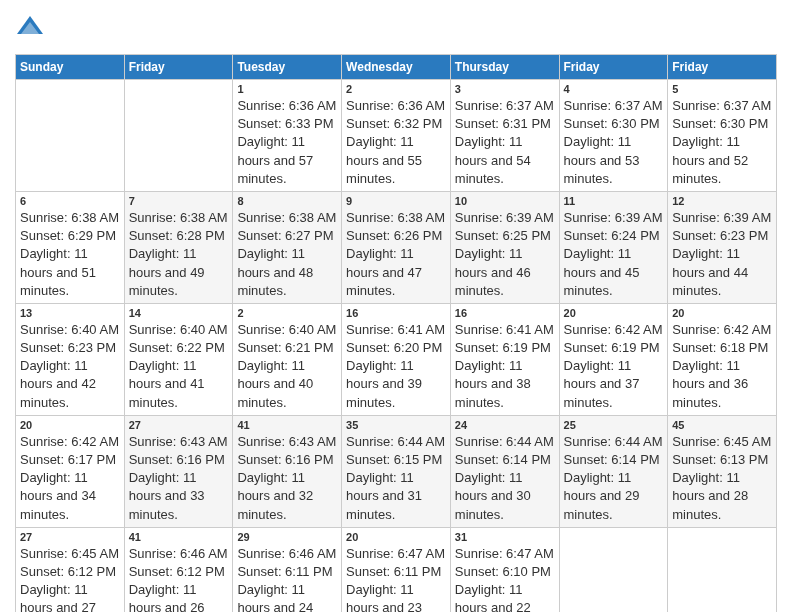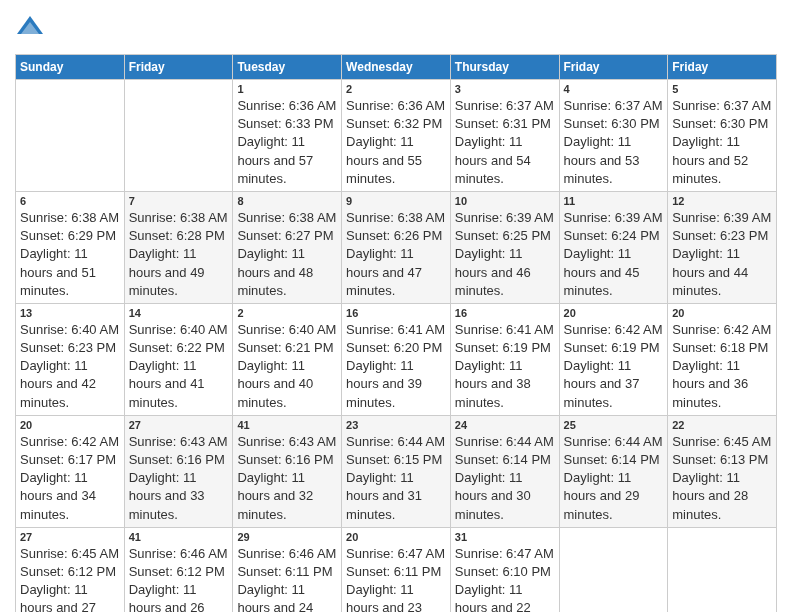--- a/index.html
+++ b/index.html
@@ -224,33 +224,33 @@
           </td>
           <td>
             <span class="day-num">27</span>
             <div class="day-info">Sunrise: 6:43 AM<br>Sunset: 6:16 PM<br>Daylight: 11 hours and 33 minutes.</div>
           </td>
           <td>
             <span class="day-num">41</span>
             <div class="day-info">Sunrise: 6:43 AM<br>Sunset: 6:16 PM<br>Daylight: 11 hours and 32 minutes.</div>
           </td>
           <td>
-            <span class="day-num">23</span>
+            <span class="day-num">35</span>
             <div class="day-info">Sunrise: 6:44 AM<br>Sunset: 6:15 PM<br>Daylight: 11 hours and 31 minutes.</div>
           </td>
           <td>
             <span class="day-num">24</span>
             <div class="day-info">Sunrise: 6:44 AM<br>Sunset: 6:14 PM<br>Daylight: 11 hours and 30 minutes.</div>
           </td>
           <td>
             <span class="day-num">25</span>
             <div class="day-info">Sunrise: 6:44 AM<br>Sunset: 6:14 PM<br>Daylight: 11 hours and 29 minutes.</div>
           </td>
           <td>
-            <span class="day-num">22</span>
+            <span class="day-num">45</span>
             <div class="day-info">Sunrise: 6:45 AM<br>Sunset: 6:13 PM<br>Daylight: 11 hours and 28 minutes.</div>
           </td>
         </tr>
         <tr>
           <td>
             <span class="day-num">27</span>
             <div class="day-info">Sunrise: 6:45 AM<br>Sunset: 6:12 PM<br>Daylight: 11 hours and 27 minutes.</div>
           </td>
           <td>
             <span class="day-num">41</span>

